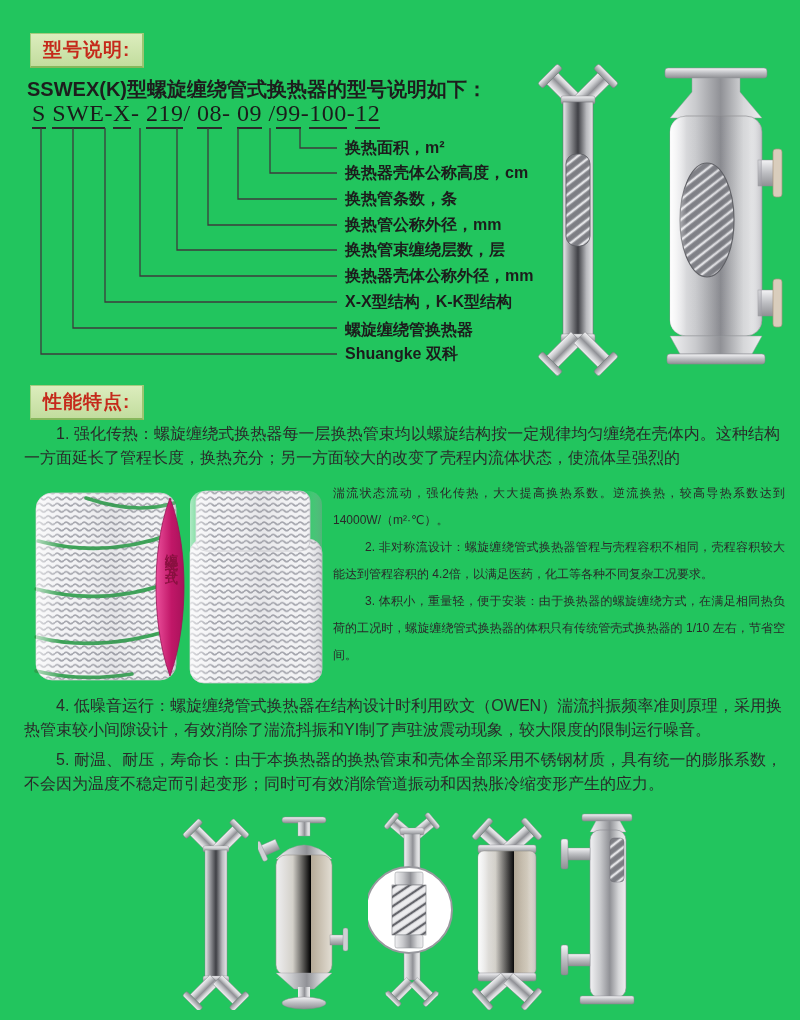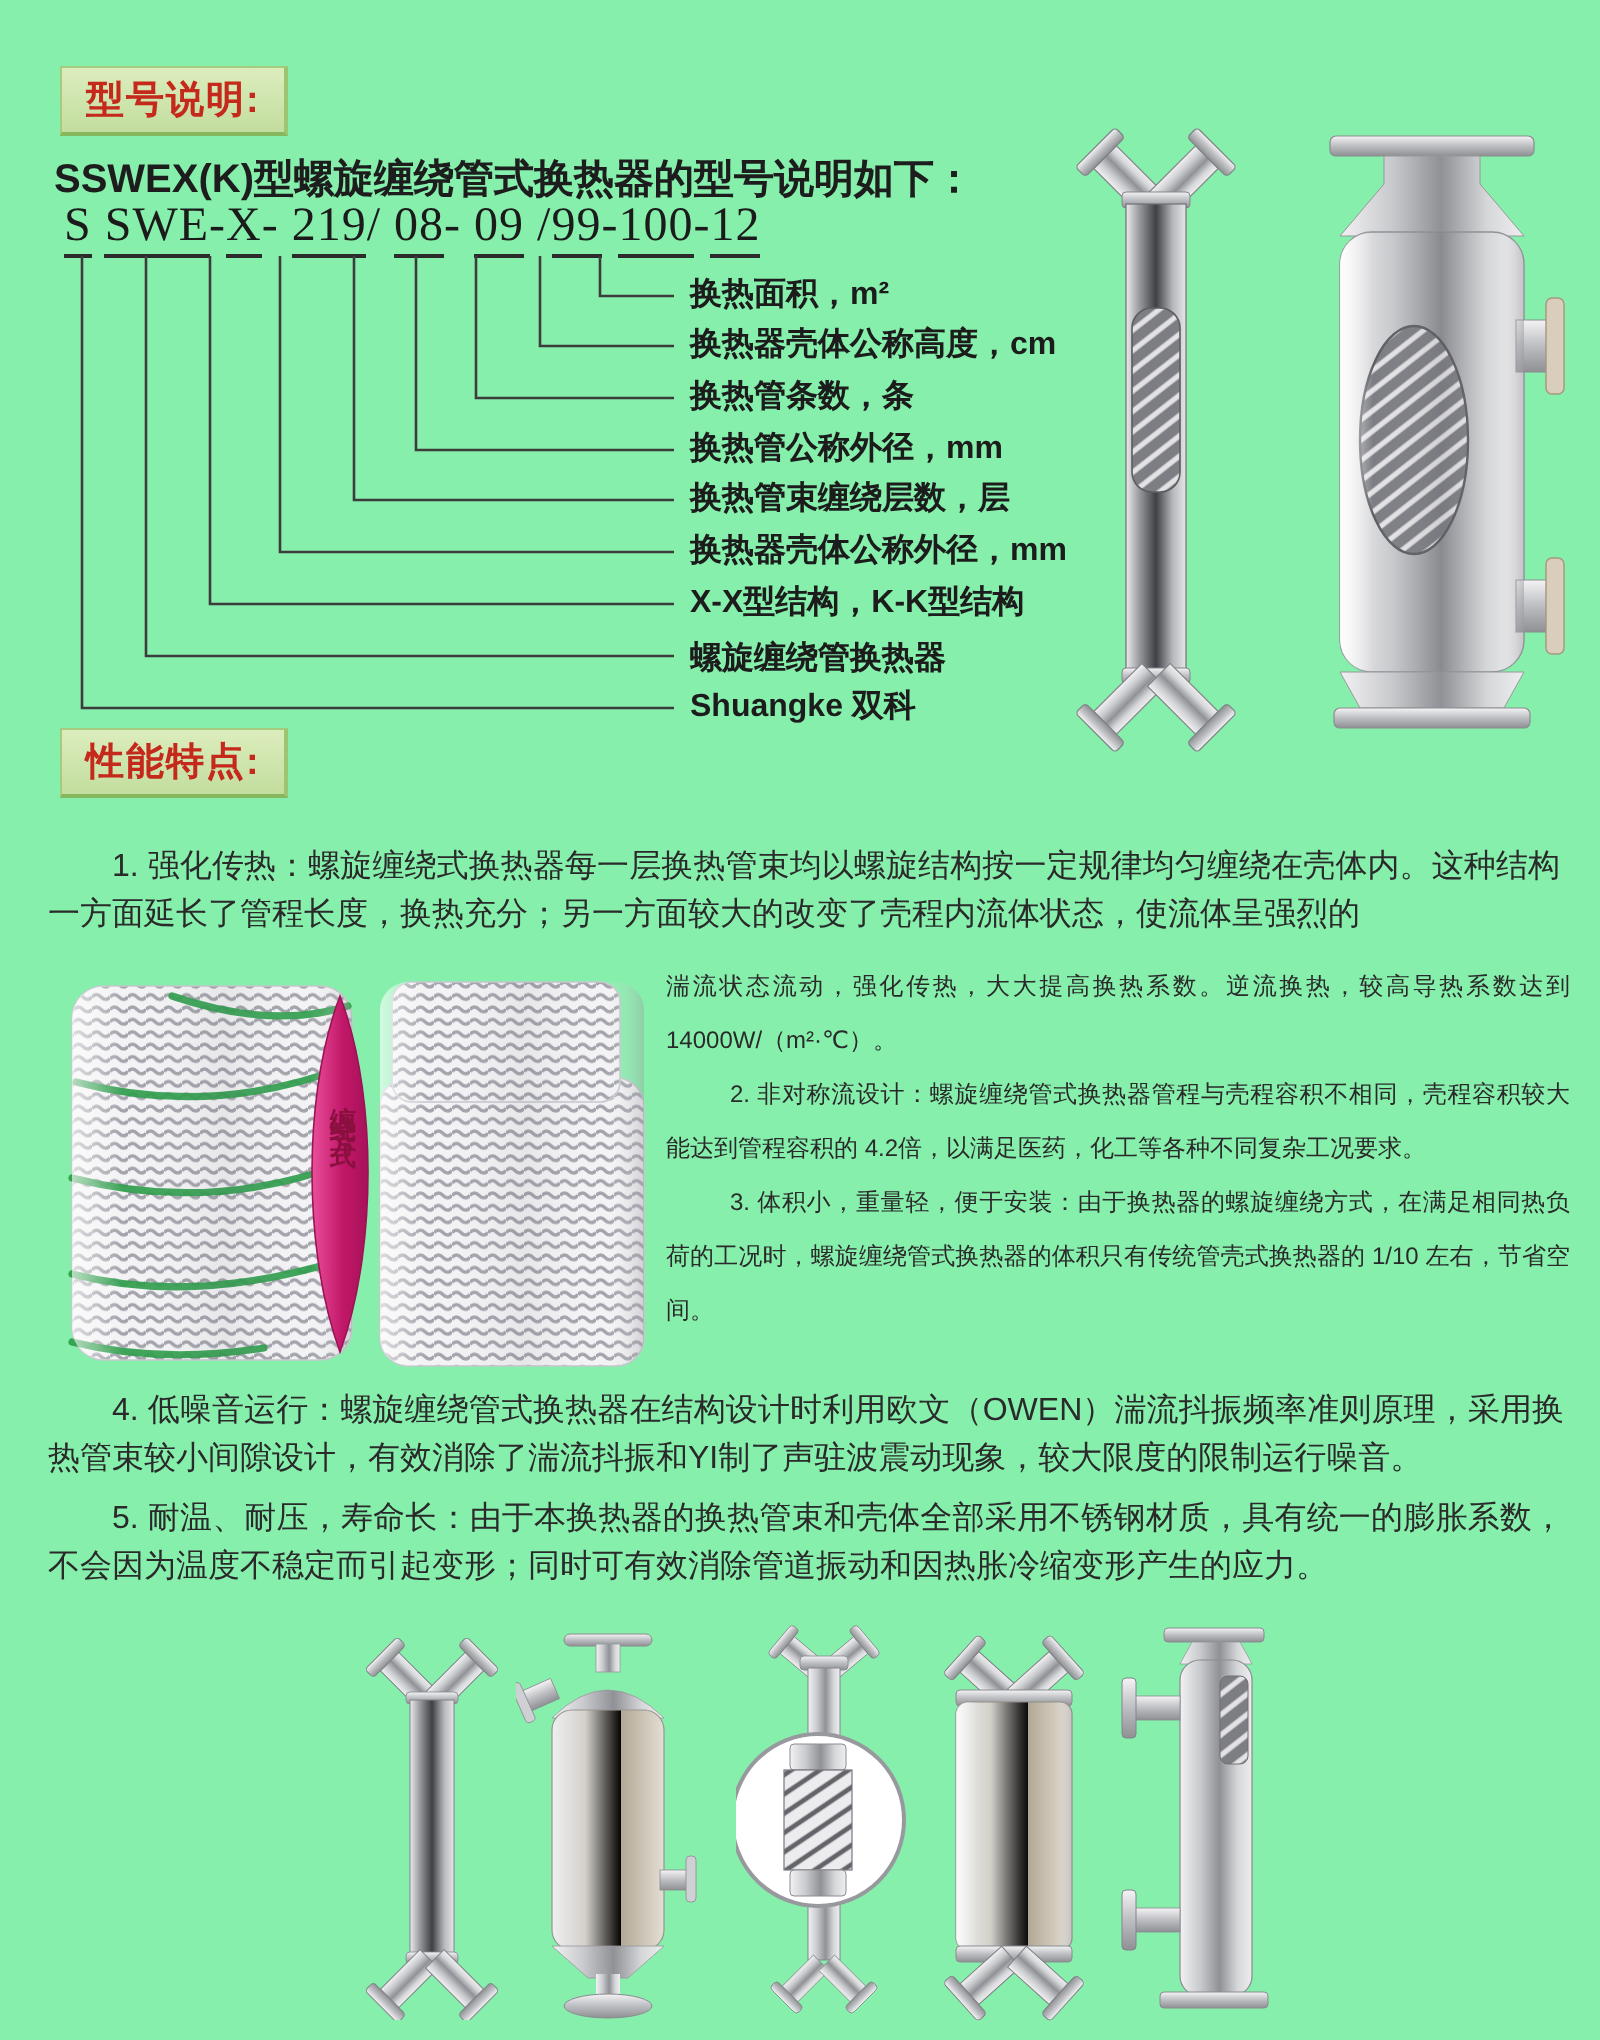--- a/index.html
+++ b/index.html
@@ -1,16 +1,16 @@
 <!DOCTYPE html>
 <html><head>
 <meta charset="utf-8">
 <style>
   html,body{margin:0;padding:0;background:#ffffff;}
-  .page{position:relative;width:800px;height:1020px;background:#86efac;overflow:hidden;
+  .page{position:relative;width:800px;height:1020px;background:#22c55e;overflow:hidden;
         font-family:"Liberation Sans","DejaVu Sans",sans-serif;color:#2a2a2a;}
   .abs{position:absolute;}
   .sec-header{display:inline-block;padding:3px 12px;font-size:19px;font-weight:bold;
         letter-spacing:1px;color:#c5291b;
         background:linear-gradient(#dcedbd,#c2dd9e);
         border:1px solid #a5cc7e;border-bottom:2px solid #86b75c;border-right:2px solid #9cc572;}
   .intro{font-size:20px;font-weight:600;color:#1d1d1d;}
   .code-line{font-family:"Liberation Serif","DejaVu Serif",serif;font-size:24px;font-weight:normal;
         color:#1b1b1b;white-space:pre-wrap;letter-spacing:0.5px;}
   .code-line .u{border-bottom:2px solid #2b2b2b;padding-bottom:1px;}
@@ -155,21 +155,21 @@
     <ellipse cx="62" cy="160" rx="27" ry="57" fill="url(#pCoilLight)" stroke="#5e5f64" stroke-width="1.2"></ellipse>
     <rect x="113" y="100" width="18" height="26" fill="url(#gFlange)" stroke="#8a8b90" stroke-width="0.5"></rect>
     <rect x="128" y="89" width="9" height="48" rx="3" fill="#d9cdbc" stroke="#a6977f" stroke-width="0.7"></rect>
     <rect x="113" y="230" width="18" height="26" fill="url(#gFlange)" stroke="#8a8b90" stroke-width="0.5"></rect>
     <rect x="128" y="219" width="9" height="48" rx="3" fill="#d9cdbc" stroke="#a6977f" stroke-width="0.7"></rect>
     <path d="M25,276 H117 l-10,18 H35 z" fill="url(#gSteelH)" stroke="#97989c" stroke-width="0.5"></path>
     <rect x="22" y="294" width="98" height="10" rx="3" fill="url(#gFlange)" stroke="#8a8b90" stroke-width="0.6"></rect>
     <rect x="25" y="56" width="92" height="220" rx="16" fill="url(#gShade)"></rect>
   </svg>
 
-  <div class="abs sec-header" style="left:30px;top:364px">性能特点:</div>
+  <div class="abs sec-header" style="left:30px;top:385px">性能特点:</div>
 
   <div class="abs para indent" style="left:24px;top:422px;width:756px">1. 强化传热：螺旋缠绕式换热器每一层换热管束均以螺旋结构按一定规律均匀缠绕在壳体内。这种结构一方面延长了管程长度，换热充分；另一方面较大的改变了壳程内流体状态，使流体呈强烈的</div>
 
   <svg class="abs" style="left:28px;top:483px" width="302" height="208" viewBox="0 0 302 208">
     <rect x="8" y="10" width="140" height="187" rx="16" fill="url(#pWind)" stroke="#c6c7cc" stroke-width="0.8"></rect>
     <g fill="none" stroke="#2f9e4c" stroke-width="3.6" stroke-linecap="round" opacity="0.92">
       <path d="M58,15 Q108,32 146,20"></path>
       <path d="M10,58 Q78,76 146,50"></path>
       <path d="M8,106 Q78,124 146,98"></path>
       <path d="M8,154 Q70,170 146,146"></path>

